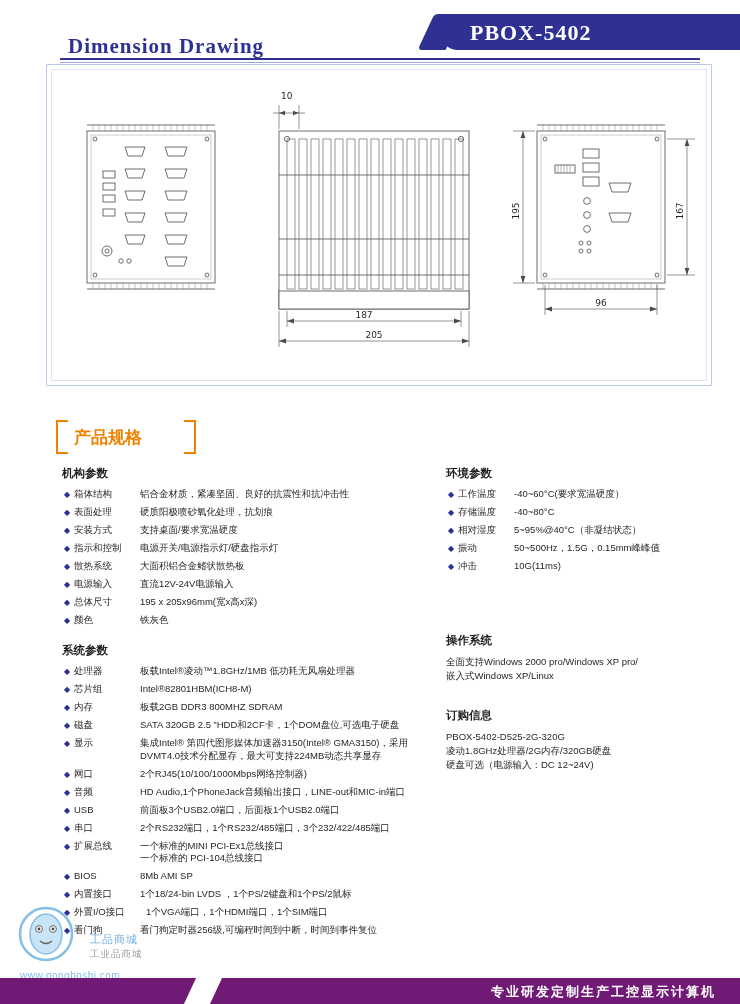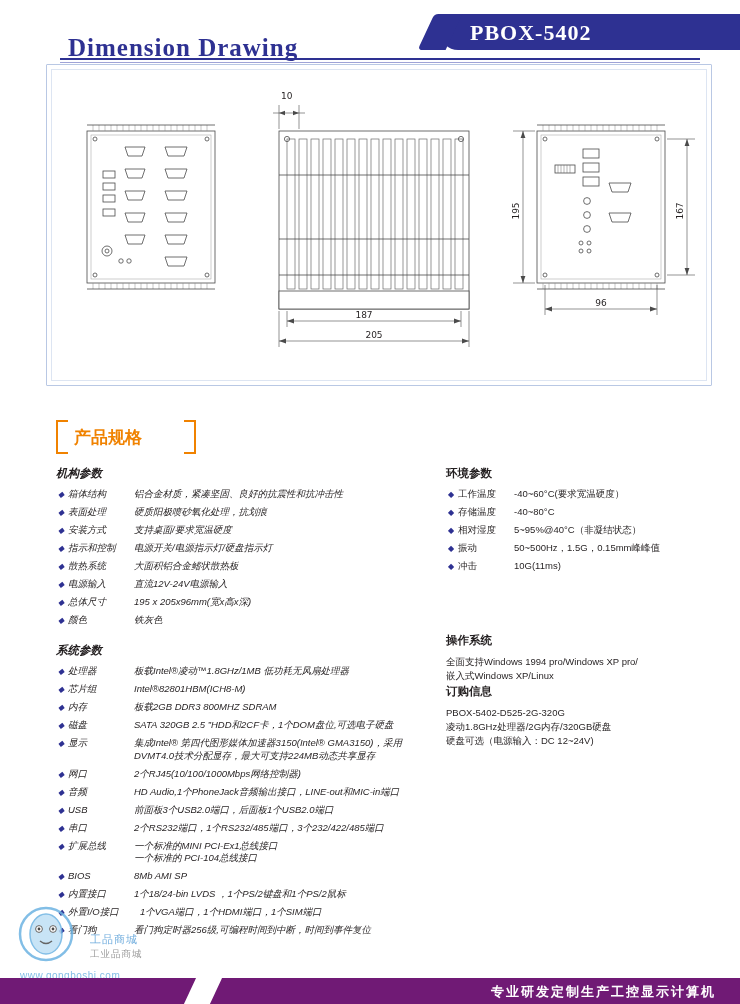--- a/index.html
+++ b/index.html
@@ -26,21 +26,21 @@
     background:#2e3192; transform:skewX(-25deg); border-radius:4px 0 0 4px;
   }
   .model-title {
     position:absolute; top:18px; left:470px; width:260px; height:30px;
     color:#ffffff; font-size:22px; font-weight:bold; letter-spacing:1px;
     font-family:"Liberation Serif", serif;
     text-align:left; line-height:30px;
   }
   .section-title {
     position:absolute; top:34px; left:68px;
-    color:#2e3192; font-size:25px; font-weight:bold;
+    color:#2e3192; font-size:21px; font-weight:bold;
     font-family:"Liberation Serif", serif;
     letter-spacing:1px;
   }
   .title-underline {
     position:absolute; top:58px; left:60px; width:640px; height:2px;
     background:#2e3192;
   }
   .title-underline2 {
     position:absolute; top:62px; left:60px; width:640px; height:1px;
     background:#9fa3d6;
@@ -70,21 +70,21 @@
   .spec-head .brk-l{ left:0; border-right:none; }
   .spec-head .brk-r{ right:0; border-left:none; }
   .spec-head .txt{
     position:absolute; left:18px; top:6px;
     color:#f08200; font-size:17px; font-weight:bold;
     font-family:"DejaVu Sans", sans-serif;
   }
 
   
   .col { position:absolute; font-size:9.5px; }
-  .col-left { top:466px; left:56px; width:360px;font-style:italic; }
+  .col-left { top:466px; left:62px; width:360px; }
   .col-right { top:466px; left:446px; width:280px; }
 
   .group-title {
     font-size:11.5px; font-weight:bold; color:#231f20;
     margin:0 0 7px 0; font-family:"DejaVu Sans", sans-serif;
   }
   .group-title.spaced { margin-top:16px; }
 
   .row { display:flex; align-items:flex-start; margin-bottom:5px; line-height:1.35; }
   .bullet {
@@ -538,24 +538,24 @@
       <span class="k">振动</span>
       <span class="v">50~500Hz，1.5G，0.15mm峰峰值</span>
     </div>
   <div class="row">
       <span class="bullet">◆</span>
       <span class="k">冲击</span>
       <span class="v">10G(11ms)</span>
     </div>
 
   <div class="group-title" style="margin-top:60px">操作系统</div>
-  <div class="plain-block">全面支持Windows 1994 pro/Windows XP pro/
+  <div class="plain-block">全面支持Windows 2000 pro/Windows XP pro/
 嵌入式Windows XP/Linux</div>
 
-  <div class="group-title" style="">订购信息</div>
+  <div class="group-title" style="margin-top:24px">订购信息</div>
   <div class="plain-block">PBOX-5402-D525-2G-320G
 凌动1.8GHz处理器/2G内存/320GB硬盘
 硬盘可选（电源输入：DC 12~24V)</div>
 </div>
 
 <div class="watermark">
   <svg width="70" height="64" viewBox="0 0 70 64">
     <circle cx="32" cy="30" r="26" fill="none" stroke="#6db3e2" stroke-width="2.5"></circle>
     <ellipse cx="32" cy="30" rx="16" ry="20" fill="#bfe0f5" stroke="#6db3e2" stroke-width="1.5"></ellipse>
     <circle cx="25" cy="25" r="3.4" fill="#ffffff" stroke="#4a4a4a" stroke-width="1"></circle>

